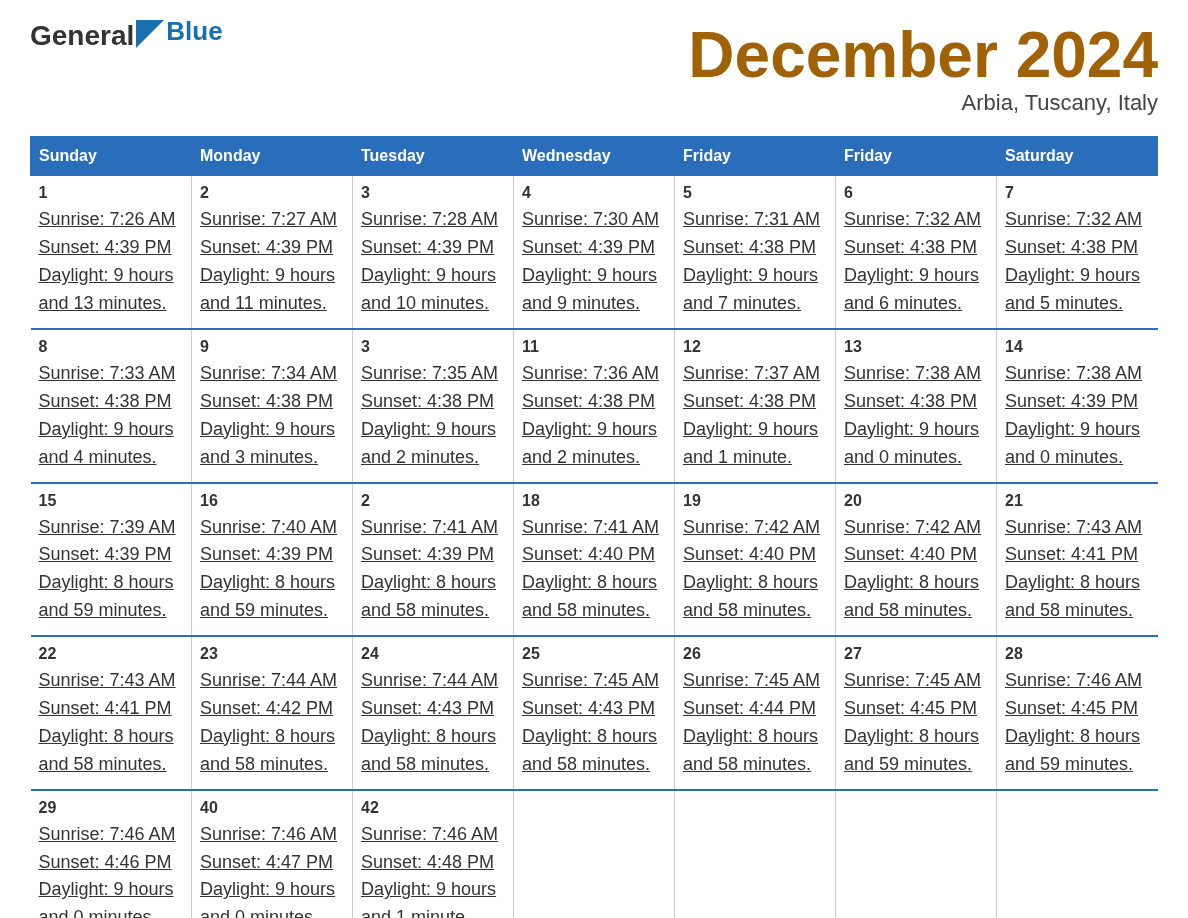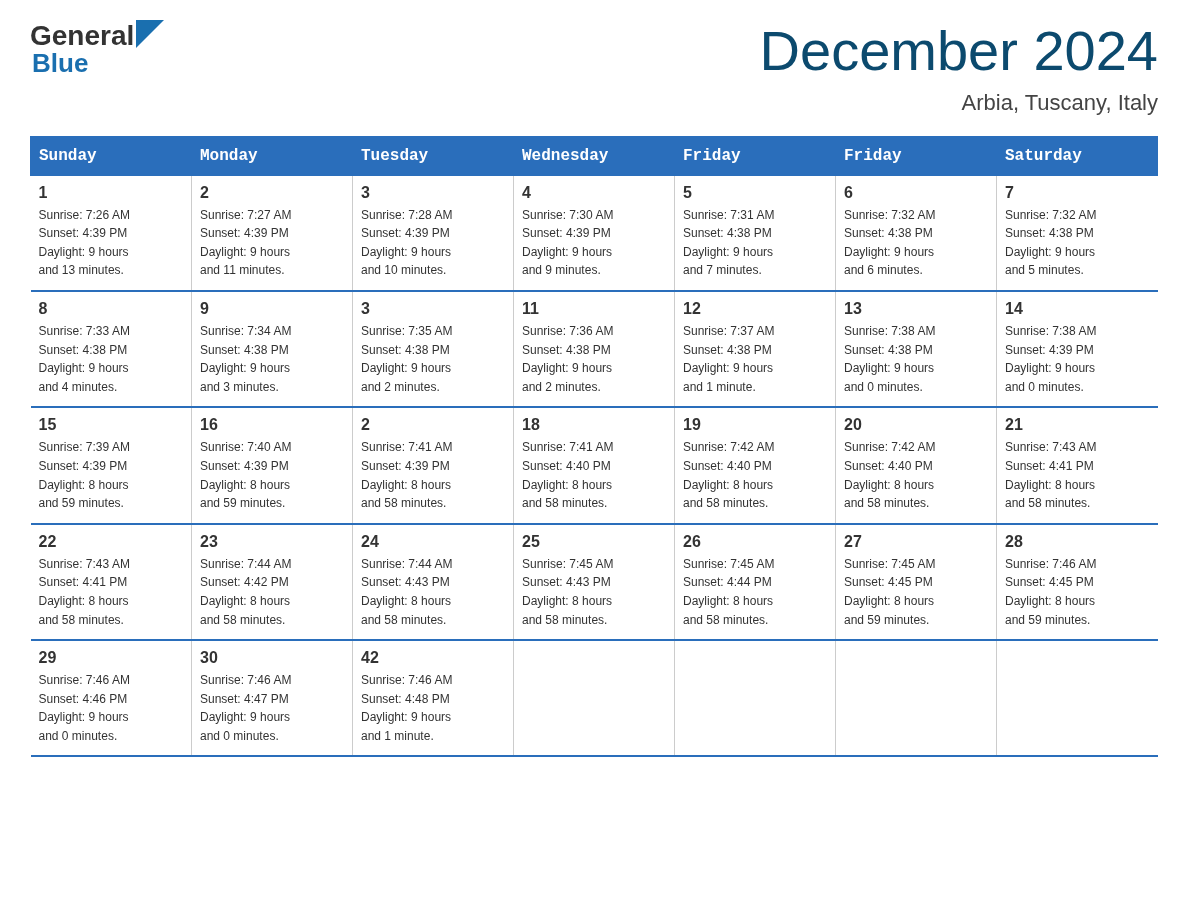--- a/index.html
+++ b/index.html
@@ -11,21 +11,21 @@
       min-height: 918px;
     }
     .header {
       display: flex;
       justify-content: space-between;
       align-items: flex-start;
       margin-bottom: 20px;
     }
     .logo {
       display: flex;
-      flex-direction: column;
+      flex-direction: row;
       align-items: flex-start;
     }
     .logo-text {
       display: flex;
       align-items: center;
       font-size: 28px;
       font-weight: bold;
       color: #333;
     }
     .logo-general { color: #333; }
@@ -43,44 +43,43 @@
       font-size: 26px;
       color: #1a6faf;
       font-weight: bold;
       margin-top: -4px;
       margin-left: 2px;
     }
     .title-area {
       text-align: right;
     }
     .month-title {
-      font-size: 56px;
-      font-weight: normal;
-      color: #0c4a6e;
+      font-size: 64px;
+      font-weight: bold;
+      color: #a16207;
       line-height: 1.1;
     }
     .location {
       font-size: 22px;
       color: #444;
-      margin-top: 8px;
+      margin-top: 0;
     }
     table {
       width: 100%;
       border-collapse: collapse;
       table-layout: fixed;
     }
     thead tr th {
       background-color: #2a6ebb;
       color: #fff;
       font-size: 16px;
       font-weight: bold;
       padding: 10px 8px;
       text-align: left;
       border: 1px solid #2a6ebb;
-      font-family: Liberation Mono, monospace;
     }
     tbody tr {
       border-bottom: 2px solid #2a6ebb;
     }
     tbody tr td {
       vertical-align: top;
       padding: 8px 8px 10px 8px;
       font-size: 13.5px;
       color: #333;
       border-right: 1px solid #ccc;
@@ -91,21 +90,22 @@
       border-right: none;
     }
     .day-num {
       font-size: 16px;
       font-weight: bold;
       display: block;
       margin-bottom: 4px;
     }
     .day-info {
       line-height: 1.55;
-      font-size: 12px;
+      font-size: 18px;
+      text-decoration: underline;
     }
   </style>
 </head>
 <body>
 
 <div class="header">
   <div class="logo">
     <div class="logo-text">
       <span class="logo-general">General</span>
       <div class="logo-triangle"></div>
@@ -250,21 +250,21 @@
         <span class="day-num">28</span>
         <div class="day-info">Sunrise: 7:46 AM<br>Sunset: 4:45 PM<br>Daylight: 8 hours<br>and 59 minutes.</div>
       </td>
       </tr>
       <tr>
         <td>
         <span class="day-num">29</span>
         <div class="day-info">Sunrise: 7:46 AM<br>Sunset: 4:46 PM<br>Daylight: 9 hours<br>and 0 minutes.</div>
       </td>
         <td>
-        <span class="day-num">30</span>
+        <span class="day-num">40</span>
         <div class="day-info">Sunrise: 7:46 AM<br>Sunset: 4:47 PM<br>Daylight: 9 hours<br>and 0 minutes.</div>
       </td>
         <td>
         <span class="day-num">42</span>
         <div class="day-info">Sunrise: 7:46 AM<br>Sunset: 4:48 PM<br>Daylight: 9 hours<br>and 1 minute.</div>
       </td>
         <td></td>
         <td></td>
         <td></td>
         <td></td>

